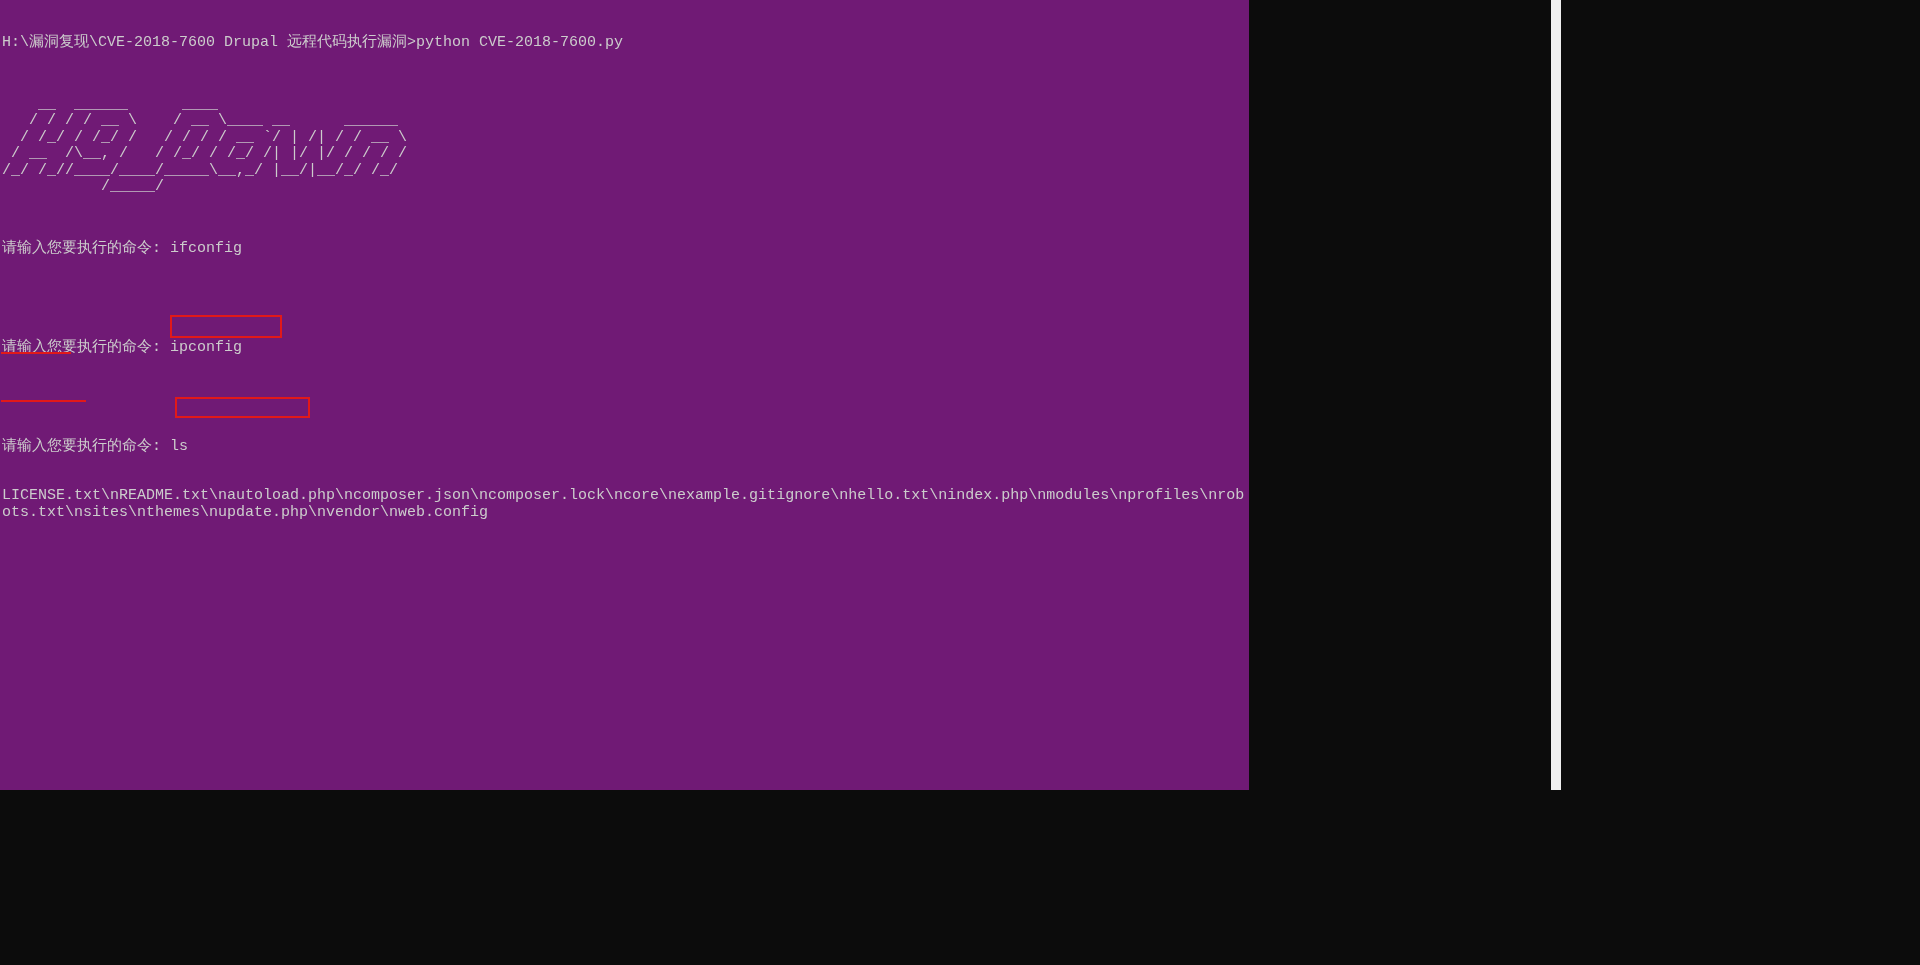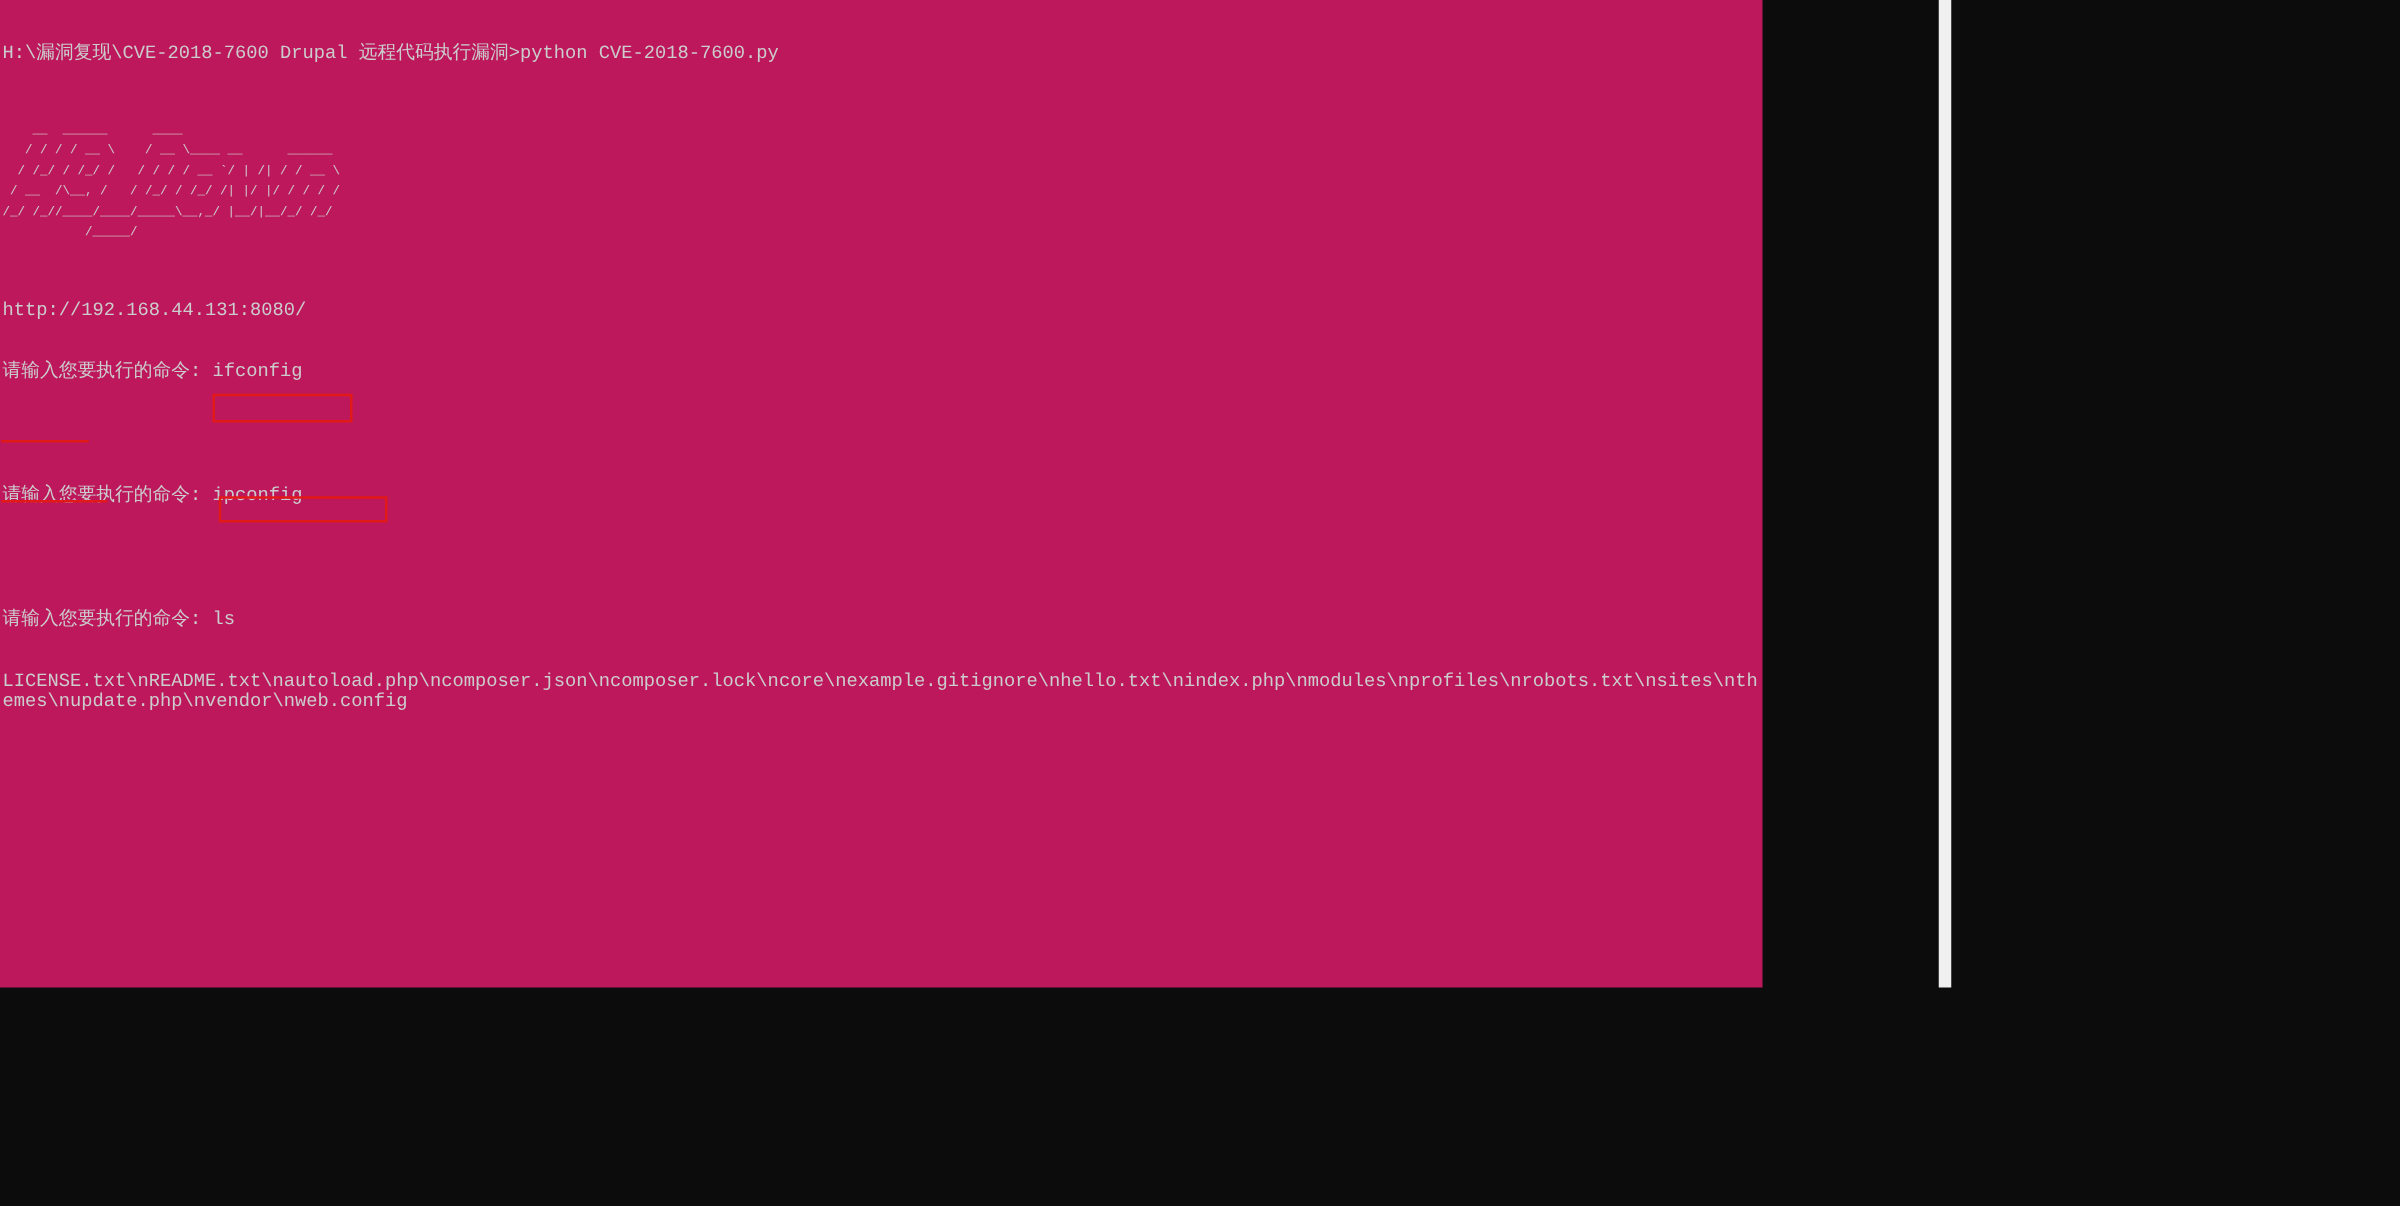--- a/index.html
+++ b/index.html
@@ -8,44 +8,44 @@
     width: 1920px; height: 965px;
     background: #0c0c0c;
     overflow: hidden;
   }
   body {
     position: relative;
   }
   .terminal {
     position: absolute;
     left: 0; top: 0;
-    width: 1410px;
+    width: 1249px;
     height: 790px;
-    background: #be185d;
+    background: #701a75;
     color: #cccccc;
     font-family: "NSimSun", "SimSun", "Courier New", monospace;
     font-size: 15px;
     line-height: 16.5px;
     white-space: pre;
     padding: 2px 2px;
     overflow: hidden;
   }
   .white-area {
     position: absolute;
     left: 1551px;
     top: 0;
     width: 10px;
     height: 790px;
     background: #f0f0f0;
   }
   .line { white-space: pre; min-height: 16.5px; }
   .wrap { white-space: pre-wrap; word-break: break-all; overflow-wrap: break-word; }
   .ascii-art {
     font-family: Consolas, "Courier New", monospace;
-    font-size: 10px;
+    font-size: 15px;
     line-height: 16.5px;
     white-space: pre;
     color: #cccccc;
     margin: 12px 0 12px 0;
   }
   .highlight-box {
     position: absolute;
     border: 2.4px solid #e11919;
     pointer-events: none;
   }
@@ -60,21 +60,20 @@
 <body>
 
 <div class="terminal">
   <div class="line">H:\漏洞复现\CVE-2018-7600 Drupal 远程代码执行漏洞&gt;python CVE-2018-7600.py</div>
   <pre class="ascii-art">    __  ______      ____                      
    / / / / __ \    / __ \____ __      ______  
   / /_/ / /_/ /   / / / / __ `/ | /| / / __ \ 
  / __  /\__, /   / /_/ / /_/ /| |/ |/ / / / / 
 /_/ /_//____/____/_____\__,_/ |__/|__/_/ /_/  
            /_____/                            </pre>
-  <div class="line">http://192.168.44.131:8080/</div>
   <div class="line"><span>请输入您要执行的命令: </span><span>ifconfig</span></div>
   <div class="line">&nbsp;</div>
   <div class="line"><span>请输入您要执行的命令: </span><span>ipconfig</span></div>
   <div class="line">&nbsp;</div>
   <div class="line"><span>请输入您要执行的命令: </span><span>ls</span></div>
   <div class="line wrap">LICENSE.txt\nREADME.txt\nautoload.php\ncomposer.json\ncomposer.lock\ncore\nexample.gitignore\nhello.txt\nindex.php\nmodules\nprofiles\nrobots.txt\nsites\nthemes\nupdate.php\nvendor\nweb.config</div>
   <div class="line">&nbsp;</div>
   
   
   

